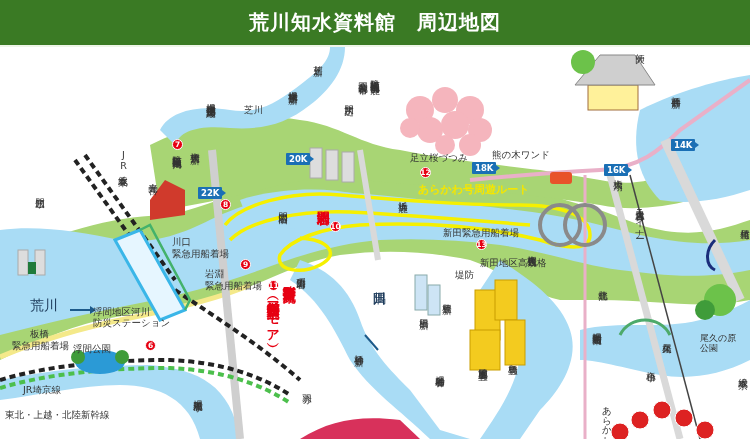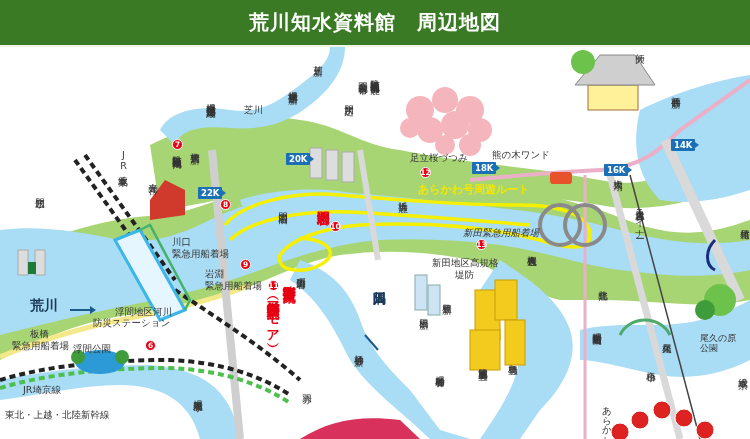--- a/index.html
+++ b/index.html
@@ -8,21 +8,21 @@
     .map { position: absolute; left: 0; top: 47px; width: 750px; height: 392px; overflow: hidden; }
     .map svg { position: absolute; left: 0; top: 0; }
     .lbl { position: absolute; font-size: 9.5px; color: #333; line-height: 1.05; white-space: nowrap; }
     .v { writing-mode: vertical-rl; text-orientation: upright; letter-spacing: -0.5px; }
     .red { color: #e60012; font-weight: bold; }
     .big { font-size: 13px; }
     .yellow { color: #f5e600; font-weight: bold; font-size: 11px; }
     .num { position: absolute; width: 11px; height: 11px; border-radius: 50%; background: #e60012; color: #fff; font-size: 7.5px; font-weight: bold; display: flex; align-items: center; justify-content: center; border: 1px solid #fff; }
     .km { position: absolute; height: 12px; padding: 0 3px; background: #1a6fb5; color: #fff; font-size: 8.5px; font-weight: bold; display: flex; align-items: center; border-radius: 1px; }
     .km::after { content: ""; position: absolute; right: -4px; top: 3px; border-left: 4px solid #1a6fb5; border-top: 3px solid transparent; border-bottom: 3px solid transparent; }
-    .river-name { position: absolute; font-size: 14px; color: #1c3a5a; font-weight: bold; }
+    .river-name { position: absolute; font-size: 14px; color: #1c3a5a; font-weight: normal; }
   </style>
 </head>
 <body>
 
 <div class="header">
   <span>荒川知水資料館　周辺地図</span>
 </div>
 
 <div class="map">
   <svg width="750" height="392" viewBox="0 47 750 392">
@@ -175,40 +175,40 @@
   <div class="lbl" style="left:172px; top:190px;">川口</div>
   <div class="lbl" style="left:172px; top:202px;">緊急用船着場</div>
   <div class="lbl" style="left:205px; top:222px;">岩淵</div>
   <div class="lbl" style="left:205px; top:234px;">緊急用船着場</div>
   <div class="lbl v" style="left:278px; top:160px;">旧岩淵水門</div>
   <div class="lbl v red big" style="left:316px; top:155px;">岩淵水門</div>
   <div class="lbl v" style="left:296px; top:225px;">岩淵出張所</div>
   <div class="lbl v red big" style="left:282px; top:232px;">荒川下流河川事務所</div>
   <div class="lbl v red big" style="left:266px; top:248px;">荒川知水資料館（アモア）</div>
   <div class="lbl v" style="left:398px; top:148px;">鹿浜橋</div>
-  <div class="lbl" style="left:463px; top:181px;font-style:italic;">新田緊急用船着場</div>
-  <div class="lbl" style="left:432px; top:211px;">新田地区高規格</div>
+  <div class="lbl" style="left:443px; top:181px;">新田緊急用船着場</div>
+  <div class="lbl" style="left:480px; top:211px;">新田地区高規格</div>
   <div class="lbl" style="left:455px; top:223px;">堤防</div>
   <div class="lbl v" style="left:527px; top:203px;">五色桜大橋</div>
   <div class="lbl v" style="left:613px; top:126px;">扇大橋</div>
   <div class="lbl v" style="left:635px; top:158px;">日暮里・舎人ライナー</div>
   <div class="lbl v" style="left:598px; top:237px;">江北橋</div>
   <div class="lbl v" style="left:740px; top:176px;">尾竹橋</div>
   <div class="lbl v" style="left:592px; top:281px;">荒川遊園船着場</div>
   <div class="lbl v" style="left:662px; top:290px;">尾久橋</div>
   <div class="lbl v" style="left:646px; top:318px;">小台橋</div>
   <div class="lbl" style="left:700px; top:286px; font-size:9px; line-height:1.15; width:40px; white-space:normal;">尾久の原公園</div>
   <div class="lbl v" style="left:602px; top:352px;">あらかわ</div>
   <div class="lbl v" style="left:419px; top:265px;">新田橋</div>
   <div class="lbl v" style="left:442px; top:250px;">新豊橋</div>
   <div class="lbl v" style="left:478px; top:317px;">豊島五丁目団地</div>
   <div class="lbl v" style="left:508px; top:311px;">豊島橋</div>
   <div class="lbl v" style="left:435px; top:323px;">神谷船着場</div>
   <div class="lbl v" style="left:354px; top:302px;">新神谷橋</div>
-  <div class="lbl" style="left:93px; top:260px;margin-left:22px;">浮間地区河川</div>
+  <div class="lbl" style="left:93px; top:260px;">浮間地区河川</div>
   <div class="lbl" style="left:93px; top:272px;font-family:Liberation Mono, monospace;">防災ステーション</div>
   <div class="lbl" style="left:12px; top:282px;margin-left:18px;">板橋</div>
   <div class="lbl" style="left:12px; top:294px;">緊急用船着場</div>
   <div class="lbl" style="left:73px; top:297px;">浮間公園</div>
   <div class="lbl" style="left:23px; top:338px;">JR埼京線</div>
   <div class="lbl" style="left:5px; top:363px;">東北・上越・北陸新幹線</div>
   <div class="lbl v" style="left:193px; top:348px;">小豆沢船着場</div>
   <div class="lbl v" style="left:302px; top:340px;">赤羽</div>
   <div class="lbl v" style="left:738px; top:325px;">京成本線</div>
 </div>

